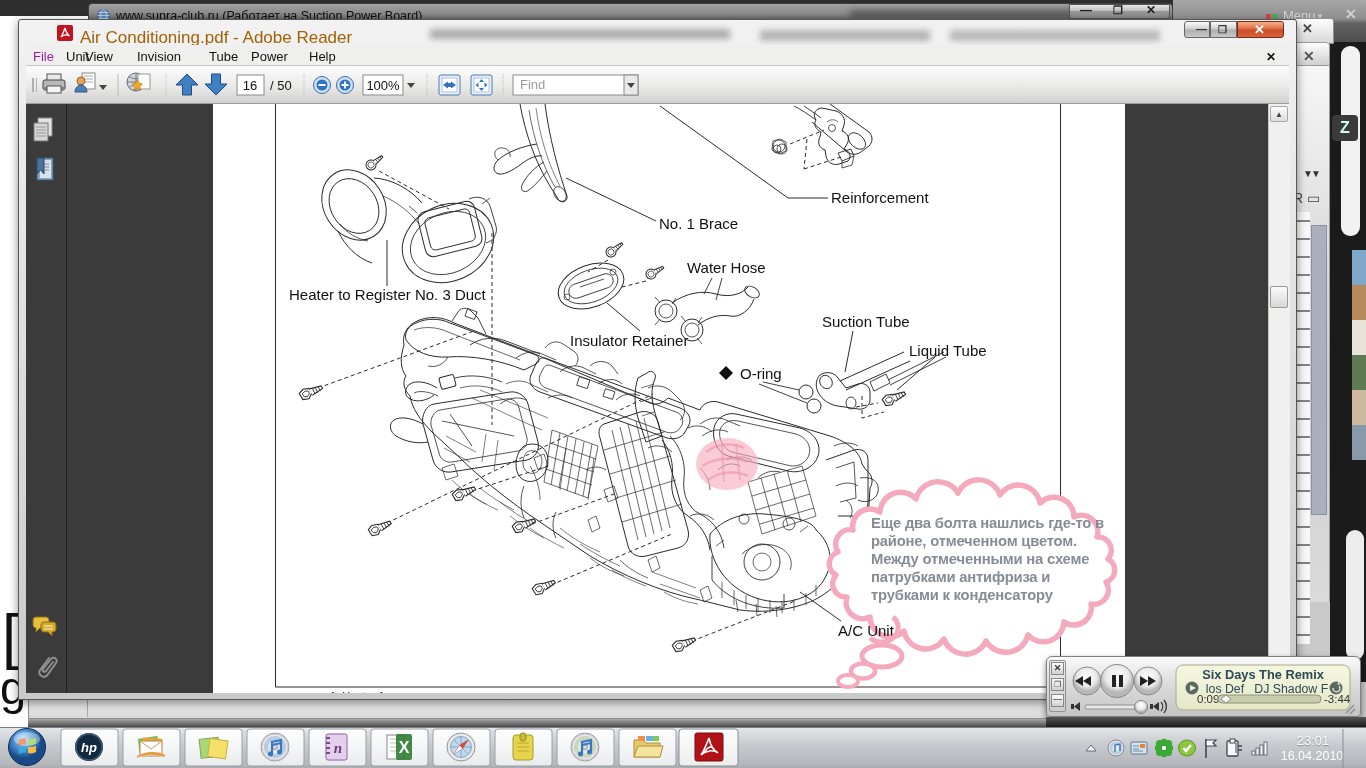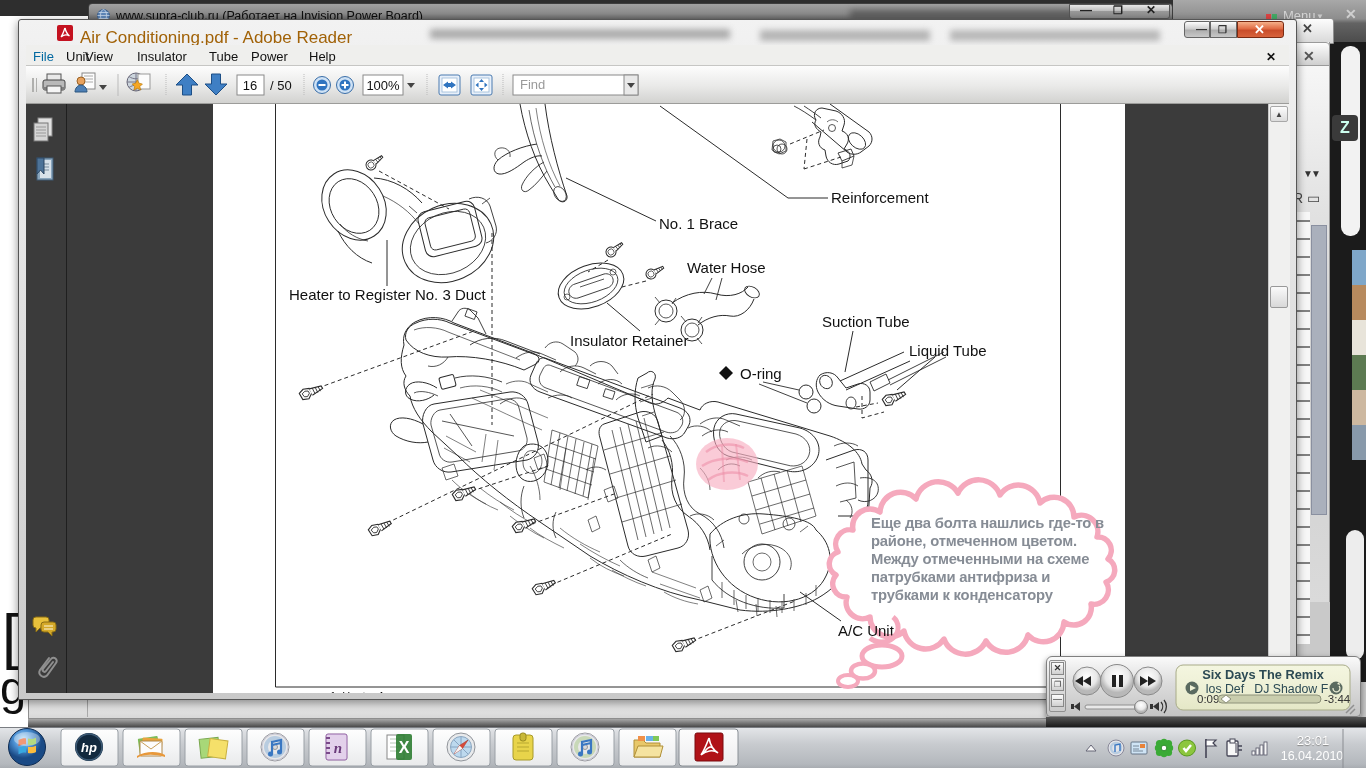--- a/index.html
+++ b/index.html
@@ -73,21 +73,21 @@
 
 <div class="abs" style="left:2px;top:600px;color:#111;font-size:62px;font-family:'Liberation Sans';">[</div>
 <div class="abs" style="left:0px;top:660px;color:#111;font-size:47px;font-family:'Liberation Sans';">g</div>
 
 <div class="abs" style="left:88px;top:3px;width:1085px;height:26px;background:linear-gradient(#a2a2a2,#8a8a8a 40%,#6f6f6f 60%,#606060);border-radius:4px 4px 0 0;border:1px solid #3e3e3e;"></div>
 <svg class="abs" style="left:97px;top:9px;" width="13" height="13">
     <circle cx="6.5" cy="6.5" r="6" fill="#5e86b8" stroke="#3a5c88"></circle>
     <ellipse cx="6.5" cy="6.5" rx="3" ry="6" fill="none" stroke="#c8d8ea" stroke-width="0.8"></ellipse>
     <path d="M0.5 6.5h12M1.5 3.5h10M1.5 9.5h10" stroke="#c8d8ea" stroke-width="0.8" fill="none"></path>
   </svg>
-<div class="abs" style="left:116px;top:9px;color:#0c0c0c;font-size:12.5px;text-decoration:underline;">www.supra-club.ru (Работает на Invision Power Board)</div>
+<div class="abs" style="left:116px;top:9px;color:#0c0c0c;font-size:12.5px;text-decoration:underline;">www.supra-club.ru (Работает на Suction Power Board)</div>
 <div class="abs" style="left:850px;top:10px;width:310px;height:12px;background:#5f5f5f;filter:blur(3px);"></div>
 
 <div class="abs" style="left:1069px;top:4px;width:101px;height:15px;background:linear-gradient(#e8e8e8,#b8b8b8 50%,#989898 50%,#888);border:1px solid #555;border-radius:0 0 3px 3px;"></div>
 <div class="abs" style="left:1080px;top:3px;color:#222;font-size:12px;font-weight:bold;">—</div>
 <div class="abs" style="left:1113px;top:4px;color:#222;font-size:11px;font-weight:bold;">❐</div>
 <div class="abs" style="left:1146px;top:3px;color:#222;font-size:12px;font-weight:bold;">✕</div>
 
 <div class="abs" style="left:28px;top:697px;width:1282px;height:22px;background:linear-gradient(#f2f2f2,#d8d8d8);border:1px solid #8e8e8e;"></div>
 <div class="abs" style="left:40px;top:673px;color:#222;font-size:12px;">Готово</div>
 <div class="abs" style="left:87px;top:699px;width:1px;height:18px;background:#aaa;"></div>
@@ -104,24 +104,24 @@
 <div class="abs" style="left:950px;top:30px;width:210px;height:11px;background:#a0a0a0;filter:blur(3px);opacity:0.7;"></div>
 
 <div class="abs" style="left:1184px;top:21px;width:26px;height:17px;background:linear-gradient(#fdfdfd,#cfcfcf 45%,#aeaeae 55%,#c8c8c8);border:1px solid #666;border-radius:3px 0 0 3px;"></div>
 <div class="abs" style="left:1210px;top:21px;width:27px;height:17px;background:linear-gradient(#fdfdfd,#cfcfcf 45%,#aeaeae 55%,#c8c8c8);border:1px solid #666;"></div>
 <div class="abs" style="left:1237px;top:21px;width:47px;height:17px;background:linear-gradient(#f5b08a,#e06b44 45%,#c94d2a 55%,#d8633c);border:1px solid #7a2a12;border-radius:0 3px 3px 0;"></div>
 <div class="abs" style="left:1196px;top:23px;color:#333;font-size:11px;font-weight:bold;">—</div>
 <div class="abs" style="left:1218px;top:24px;color:#333;font-size:10px;font-weight:bold;">❐</div>
 <div class="abs" style="left:1254px;top:22px;color:#fff;font-size:13px;font-weight:bold;">✕</div>
 
 <div class="abs" style="left:26px;top:45px;width:1263px;height:21px;background:#efefed;border-bottom:1px solid #c6c6c4;"></div>
-<div class="abs" style="left:33px;top:49px;color:#0369a1;font-size:13px;">File</div>
+<div class="abs" style="left:33px;top:49px;color:#a21caf;font-size:13px;">File</div>
 <div class="abs" style="left:66px;top:49px;color:#111;font-size:13px;">Unit</div>
 <div class="abs" style="left:85px;top:49px;color:#111;font-size:13px;">View</div>
-<div class="abs" style="left:137px;top:49px;color:#111;font-size:13px;">Insulator</div>
+<div class="abs" style="left:137px;top:49px;color:#111;font-size:13px;">Invision</div>
 <div class="abs" style="left:209px;top:49px;color:#111;font-size:13px;">Tube</div>
 <div class="abs" style="left:251px;top:49px;color:#111;font-size:13px;">Power</div>
 <div class="abs" style="left:309px;top:49px;color:#111;font-size:13px;">Help</div>
 <div class="abs" style="left:1266px;top:50px;color:#111;font-size:12px;font-weight:bold;">✕</div>
 
 <div class="abs" style="left:26px;top:66px;width:1263px;height:38px;background:linear-gradient(#fdfdfd,#e9e9e8 55%,#d2d2d0);border-bottom:1px solid #9c9c9a;"></div>
 <svg class="abs" style="left:26px;top:66px;" width="700" height="38">
 
   <g fill="#b0b0ae">
     <rect x="6" y="12" width="2" height="14"></rect>

